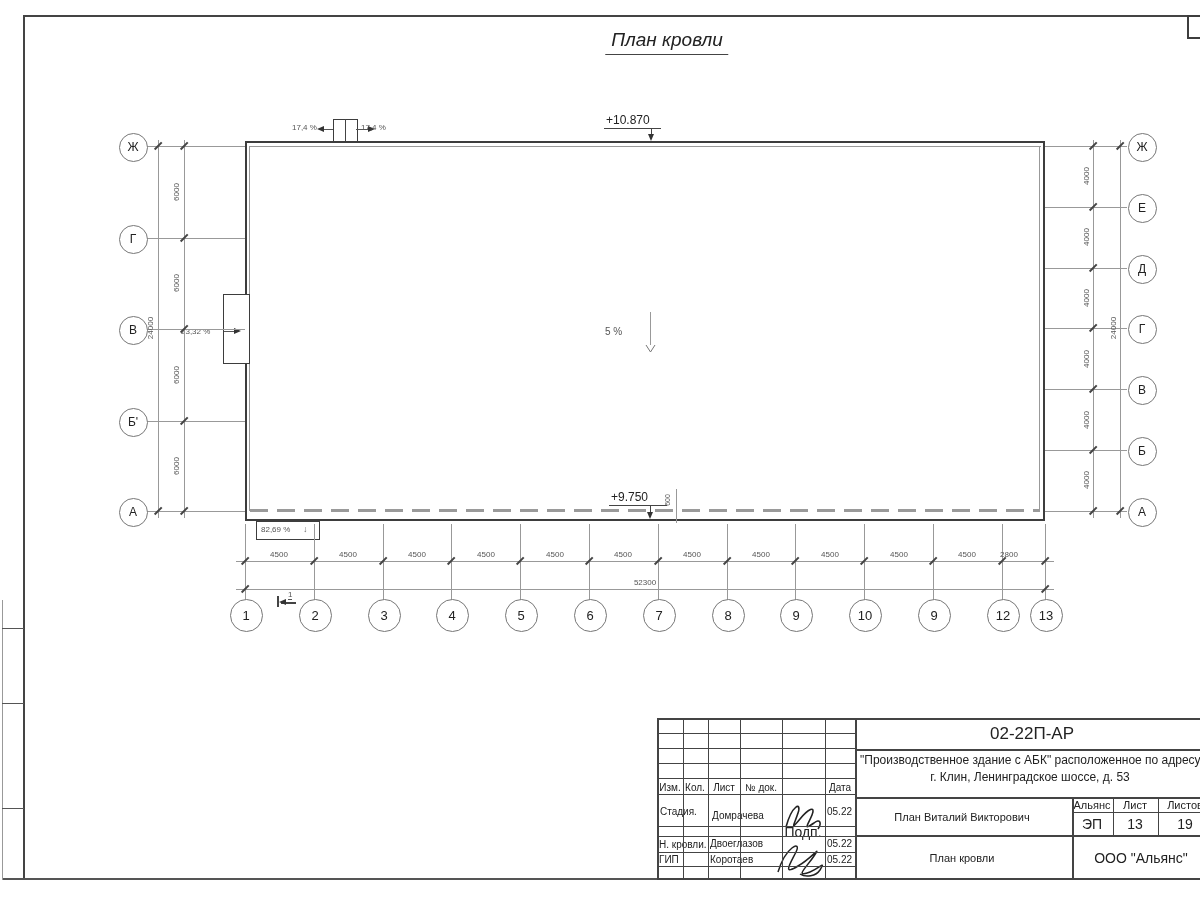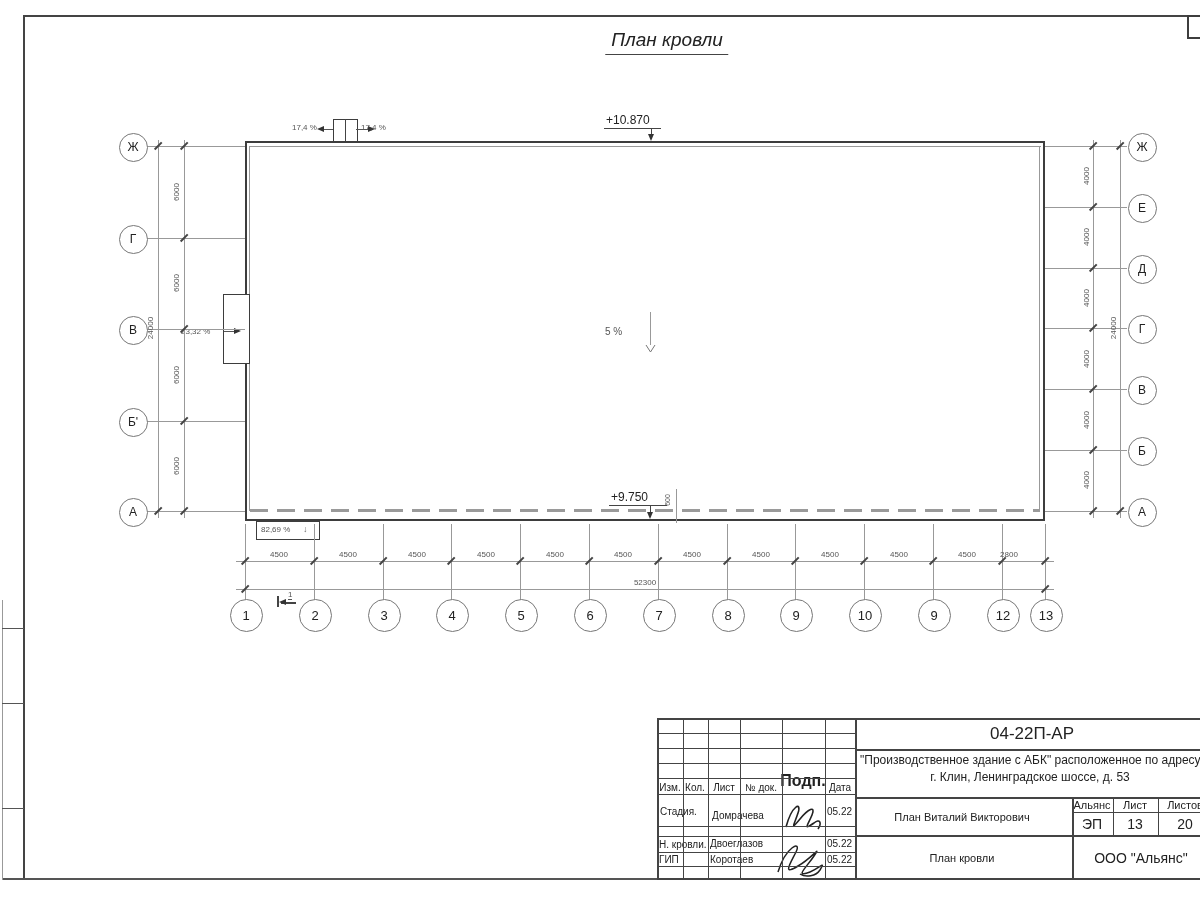--- a/index.html
+++ b/index.html
@@ -206,29 +206,29 @@
     <div class="dimtext rot" style="left:1086px;top:176px;">4000</div>
     <div class="dimtext rot" style="left:1086px;top:237px;">4000</div>
     <div class="dimtext rot" style="left:1086px;top:298px;">4000</div>
     <div class="dimtext rot" style="left:1086px;top:359px;">4000</div>
     <div class="dimtext rot" style="left:1086px;top:420px;">4000</div>
     <div class="dimtext rot" style="left:1086px;top:480px;">4000</div>
     <div class="dimtext rot" style="left:1113px;top:328px;">24000</div>
   </div>
 
 <div id="stamp">
-  <span class="st" style="left:1032px;top:724px;font-size:17px;transform:translateX(-50%);">04-22П-АР</span>
+  <span class="st" style="left:1032px;top:724px;font-size:17px;transform:translateX(-50%);">02-22П-АР</span>
   <span class="st" style="left:1032px;top:753px;font-size:12px;transform:translateX(-50%);">"Производственное здание с АБК" расположенное по адресу:</span>
   <span class="st" style="left:1030px;top:770px;font-size:12px;transform:translateX(-50%);">г. Клин, Ленинградское шоссе, д. 53</span>
 
   <span class="st ctr" style="left:670px;top:787px;font-size:10px;">Изм.</span>
   <span class="st ctr" style="left:695px;top:787px;font-size:10px;">Кол.</span>
   <span class="st ctr" style="left:724px;top:787px;font-size:10px;">Лист</span>
   <span class="st ctr" style="left:761px;top:787px;font-size:10px;">№ док.</span>
-  <span class="st ctr" style="left:803px;top:781px;font-size:16px;font-weight:bold;">Подп.</span>
+  <span class="st ctr" style="left:803px;top:832px;font-size:14px;">Подп.</span>
   <span class="st ctr" style="left:840px;top:787px;font-size:10px;">Дата</span>
 
   <span class="st" style="left:660px;top:806px;font-size:10px;">Стадия.</span>
   <span class="st" style="left:712px;top:810px;font-size:10px;">Домрачева</span>
   <span class="st" style="left:827px;top:806px;font-size:10px;">05.22</span>
 
   <span class="st" style="left:659px;top:839px;font-size:10px;">Н. кровли.</span>
   <span class="st" style="left:710px;top:838px;font-size:10px;">Двоеглазов</span>
   <span class="st" style="left:827px;top:838px;font-size:10px;">05.22</span>
 
@@ -237,21 +237,21 @@
   <span class="st" style="left:827px;top:854px;font-size:10px;">05.22</span>
 
   <span class="st ctr" style="left:962px;top:817px;font-size:11px;">План Виталий Викторович</span>
   <span class="st ctr" style="left:962px;top:858px;font-size:11px;">План кровли</span>
 
   <span class="st ctr" style="left:1092px;top:805px;font-size:11px;">Альянс</span>
   <span class="st ctr" style="left:1135px;top:805px;font-size:11px;">Лист</span>
   <span class="st ctr" style="left:1185px;top:805px;font-size:11px;">Листов</span>
   <span class="st ctr" style="left:1092px;top:824px;font-size:14px;">ЭП</span>
   <span class="st ctr" style="left:1135px;top:824px;font-size:14px;">13</span>
-  <span class="st ctr" style="left:1185px;top:824px;font-size:14px;">20</span>
+  <span class="st ctr" style="left:1185px;top:824px;font-size:14px;">19</span>
   <span class="st ctr" style="left:1141px;top:858px;font-size:14px;">ООО "Альянс"</span>
 
   <svg class="abs" style="left:782px;top:797px;" width="44" height="36">
     <path d="M4 30 C10 8 20 4 16 16 C12 28 8 34 18 22 C26 12 34 8 30 18 C26 28 20 34 32 26 C38 21 40 26 36 32" fill="none" stroke="#222" stroke-width="1.6"></path>
   </svg>
   <svg class="abs" style="left:772px;top:836px;" width="58" height="44">
     <path d="M6 36 C14 10 30 4 24 16 C18 28 10 40 26 30 C40 22 50 8 42 20 C34 32 22 42 38 36 C48 32 54 24 48 34 C44 40 34 42 28 38" fill="none" stroke="#222" stroke-width="1.5"></path>
   </svg>
 <div class="ln" style="left:657px;top:718px;width:555px;height:2px;"></div>
     <div class="ln" style="left:657px;top:878px;width:555px;height:2px;"></div>

